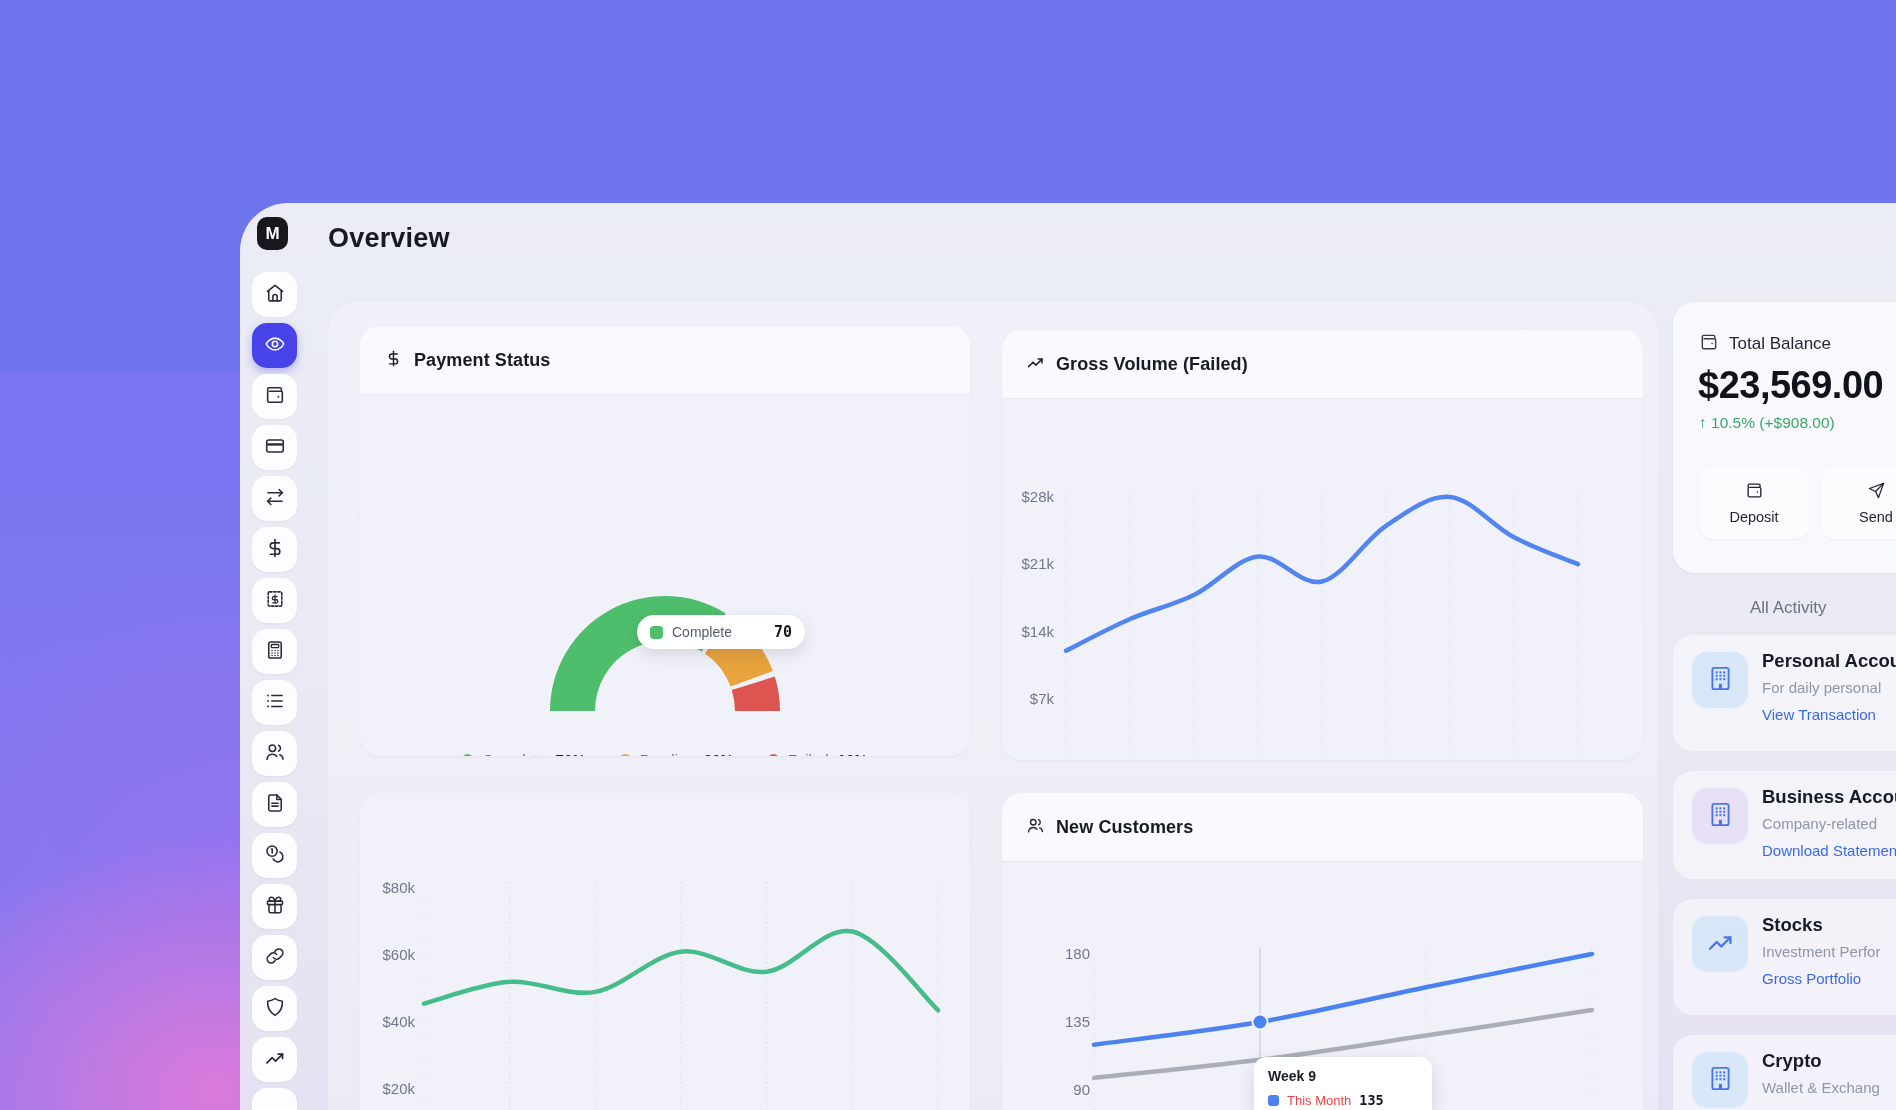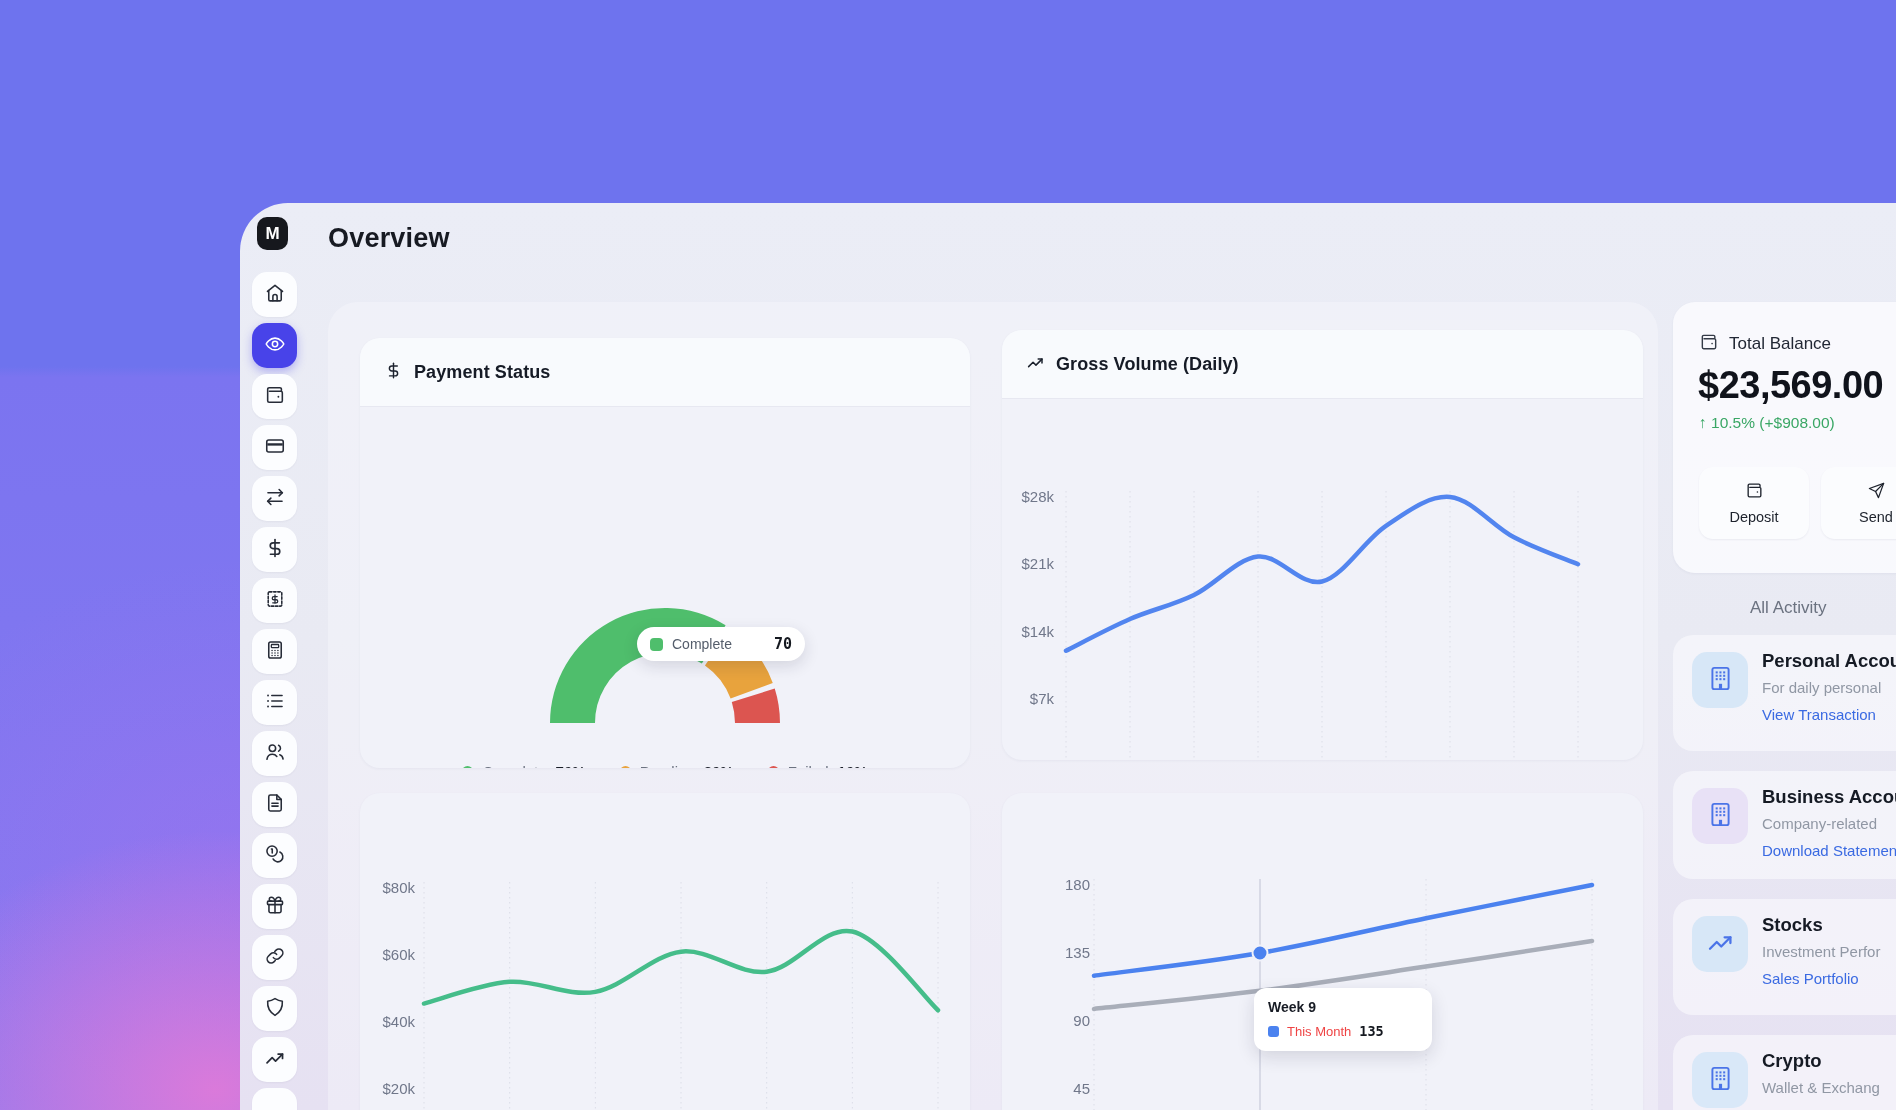--- a/index.html
+++ b/index.html
@@ -209,21 +209,21 @@
         </div>
         <div class="side-tile">
           <span><svg viewBox="0 0 24 24" fill="none" stroke="currentColor" stroke-width="1.7" stroke-linecap="round" stroke-linejoin="round">
               <rect x="5.5" y="20.5" width="13" height="10" rx="2"></rect>
             </svg></span>
         </div>
       </div>
 
     <div id="panel">
 
-      <div class="card" style="left:32px;top:36px;">
+      <div class="card" style="left:32px;top:24px;">
         <div class="card-header">
           <span><svg viewBox="0 0 24 24" fill="none" stroke="currentColor" stroke-width="1.8" stroke-linecap="round" stroke-linejoin="round">
                 <path d="M12 2.8v18.4"></path>
                 <path d="M16.8 6.4H9.9a3.1 3.1 0 0 0 0 6.2h4.2a3.1 3.1 0 0 1 0 6.2H7"></path>
               </svg></span>
           <span class="card-title">Payment Status</span>
         </div>
         <div class="card-body" id="gauge-body">
             <svg width="610" height="362" class="chart-svg">
               <path d="M 190 316 A 115 115 0 0 1 365.5999164821179 218.26234030651062 L 341.88690568476744 256.5075114909195 A 70 70 0 0 0 235 316 Z" fill="#4fbe6c"></path>
@@ -254,21 +254,21 @@
             </div>
         </div>
       </div>
 
       <div class="card" style="left:674px;top:28px;width:641px;">
         <div class="card-header">
           <span><svg viewBox="0 0 24 24" fill="none" stroke="currentColor" stroke-width="1.9" stroke-linecap="round" stroke-linejoin="round">
                 <path d="M3.3 17.2l5.6-5.6 3.7 3.7 7.6-7.6"></path>
                 <path d="M15.4 7.7h4.8v4.8"></path>
               </svg></span>
-          <span class="card-title">Gross Volume (Daily)</span>
+          <span class="card-title">Gross Volume (Failed)</span>
         </div>
         <div class="card-body" id="chart-gross_volume">
             <svg width="641" height="362" class="chart-svg">
               <line x1="64" y1="92" x2="64" y2="367" stroke="#c9ccda" stroke-width="1" stroke-dasharray="1.5 3.5" opacity="0.55"></line>
               <line x1="128" y1="92" x2="128" y2="367" stroke="#c9ccda" stroke-width="1" stroke-dasharray="1.5 3.5" opacity="0.55"></line>
               <line x1="192" y1="92" x2="192" y2="367" stroke="#c9ccda" stroke-width="1" stroke-dasharray="1.5 3.5" opacity="0.55"></line>
               <line x1="256" y1="92" x2="256" y2="367" stroke="#c9ccda" stroke-width="1" stroke-dasharray="1.5 3.5" opacity="0.55"></line>
               <line x1="320" y1="92" x2="320" y2="367" stroke="#c9ccda" stroke-width="1" stroke-dasharray="1.5 3.5" opacity="0.55"></line>
               <line x1="384" y1="92" x2="384" y2="367" stroke="#c9ccda" stroke-width="1" stroke-dasharray="1.5 3.5" opacity="0.55"></line>
               <line x1="448" y1="92" x2="448" y2="367" stroke="#c9ccda" stroke-width="1" stroke-dasharray="1.5 3.5" opacity="0.55"></line>
@@ -306,20 +306,29 @@
               <text x="55" y="100" text-anchor="end" font-size="15" fill="#70778a">$80k</text>
               <text x="55" y="167" text-anchor="end" font-size="15" fill="#70778a">$60k</text>
               <text x="55" y="234" text-anchor="end" font-size="15" fill="#70778a">$40k</text>
               <text x="55" y="301" text-anchor="end" font-size="15" fill="#70778a">$20k</text>
               <path d="M 64 210.575 C 78.27777777777779 206.94583333333333 121.11111111111113 190.75416666666666 149.66666666666669 188.8 C 178.22222222222223 186.84583333333336 206.7777777777778 203.875 235.33333333333334 198.85 C 263.8888888888889 193.825 292.44444444444446 162 321 158.65 C 349.55555555555554 155.3 378.11111111111114 182.1 406.6666666666667 178.75 C 435.22222222222223 175.4 463.77777777777777 132.12916666666666 492.3333333333333 138.55 C 520.8888888888889 144.97083333333336 563.7222222222222 204.15416666666667 578 217.275" fill="none" stroke="#45bd8a" stroke-width="4.5" stroke-linecap="round"></path>
             </svg>
           </div>
       </div>
 
       <div class="card" style="left:674px;top:491px;width:641px;">
+        <div class="card-header">
+          <span><svg viewBox="0 0 24 24" fill="none" stroke="currentColor" stroke-width="1.7" stroke-linecap="round" stroke-linejoin="round">
+                <circle cx="9.2" cy="7.9" r="3.5"></circle>
+                <path d="M3.2 20c.5-3.3 2.9-5.5 6-5.5 2 0 3.7.9 4.8 2.3"></path>
+                <path d="M15.9 4.7a3.5 3.5 0 0 1 0 6.4"></path>
+                <path d="M17.2 15c2 .6 3.3 2.3 3.6 4.7"></path>
+              </svg></span>
+          <span class="card-title">New Customers</span>
+        </div>
         <div class="card-body" id="chart-new_customers">
             <svg width="641" height="362" class="chart-svg">
               <line x1="92" y1="86" x2="92" y2="362" stroke="#c9ccda" stroke-width="1" stroke-dasharray="1.5 3.5" opacity="0.55"></line>
               <line x1="258" y1="86" x2="258" y2="362" stroke="#d8dae6" stroke-width="2"></line>
               <line x1="424" y1="86" x2="424" y2="362" stroke="#c9ccda" stroke-width="1" stroke-dasharray="1.5 3.5" opacity="0.55"></line>
               <line x1="590" y1="86" x2="590" y2="362" stroke="#c9ccda" stroke-width="1" stroke-dasharray="1.5 3.5" opacity="0.55"></line>
               <text x="88" y="97" text-anchor="end" font-size="15" fill="#70778a">180</text>
               <text x="88" y="165" text-anchor="end" font-size="15" fill="#70778a">135</text>
               <text x="88" y="233" text-anchor="end" font-size="15" fill="#70778a">90</text>
               <text x="88" y="301" text-anchor="end" font-size="15" fill="#70778a">45</text>
@@ -417,21 +426,21 @@
         </div>
         <div class="act-card" style="top: 264px; height: 116px;">
           <div class="act-tile" style="background:#d7e7f7">
       <span><svg viewBox="0 0 24 24" fill="none" stroke="currentColor" stroke-width="1.9" stroke-linecap="round" stroke-linejoin="round">
                 <path d="M3.3 17.2l5.6-5.6 3.7 3.7 7.6-7.6"></path>
                 <path d="M15.4 7.7h4.8v4.8"></path>
               </svg></span>
           </div>
     <div class="act-title">Stocks</div>
     <div class="act-desc">Investment Perfor</div>
-    <div class="act-link">Sales Portfolio</div>
+    <div class="act-link">Gross Portfolio</div>
         </div>
         <div class="act-card" style="top: 400px; height: 112px;">
           <div class="act-tile" style="background:#d9e8f8">
       <span><svg viewBox="0 0 24 24" fill="none" stroke="currentColor" stroke-width="1.7" stroke-linecap="round" stroke-linejoin="round">
                 <rect x="5.3" y="3.2" width="13.4" height="17.6" rx="1.6" stroke-width="1.6"></rect>
                 <g fill="currentColor" stroke="none">
                   <rect x="8" y="6.1" width="1.7" height="1.7"></rect>
                   <rect x="11.1" y="6.1" width="1.7" height="1.7"></rect>
                   <rect x="14.2" y="6.1" width="1.7" height="1.7"></rect>
                   <rect x="8" y="8.9" width="1.7" height="1.7"></rect>

